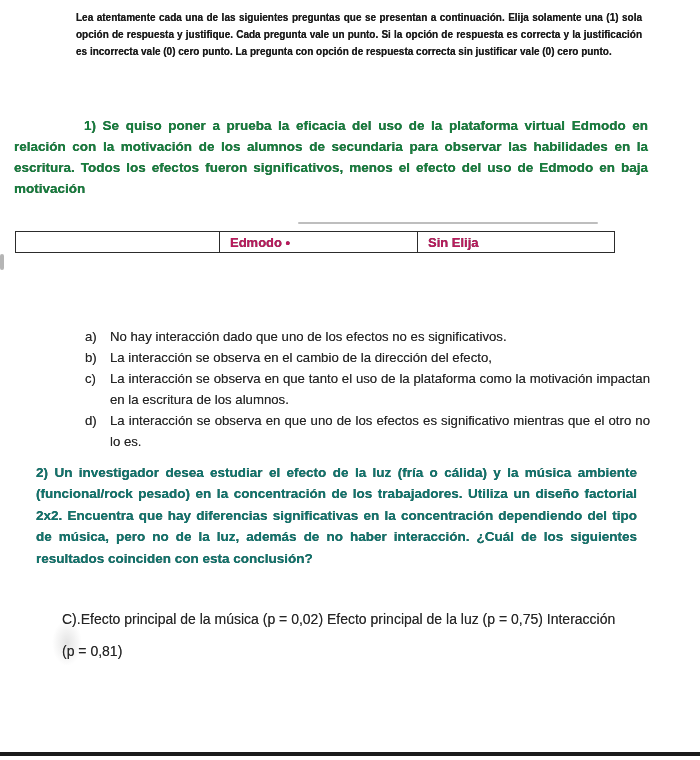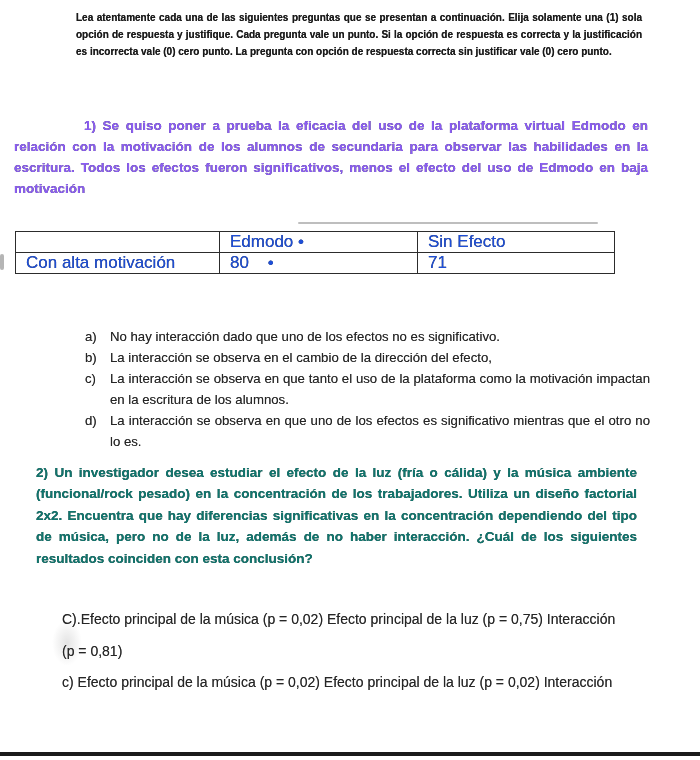--- a/index.html
+++ b/index.html
@@ -17,21 +17,21 @@
 
   .instructions {
     position:absolute; left:76px; top:9px; width:566px;
     font-size:10px; line-height:17px; font-weight:700;
     text-align:justify; color:#1b1b1b;
   }
 
   .q1 {
     position:absolute; left:14px; top:115px; width:634px;
     font-size:13.5px; line-height:21px; font-weight:700;
-    text-align:justify; text-indent:70px; color:#8b5cf6;
+    text-align:justify; text-indent:70px; color:#15803d;
   }
 
   .watermark {
     position:absolute; top:186px; left:393px;
     font-size:28px; font-weight:700; letter-spacing:0.5px; color:#0c0c0c;
   }
 
   .scan-line {
     position:absolute; top:222px; left:298px; width:300px; height:2px;
     background:rgba(70,70,70,0.35); border-radius:2px;
@@ -42,21 +42,21 @@
   }
   .smudge {
     position:absolute; left:52px; top:620px; width:30px; height:46px;
     background:radial-gradient(ellipse at center, rgba(120,120,120,0.20), transparent 70%);
   }
 
   .table-wrap { position:absolute; top:231px; left:15px; }
   table.results { border-collapse:collapse; table-layout:fixed; width:566px; }
   table.results td {
     border:1.6px solid #2c2c2c;
-    font-size:17px; font-weight:400; color:#1d4ed8;
+    font-size:13px; font-weight:700; color:#be185d;
     height:19px; padding:0 0 0 10px; white-space:pre;
     overflow:hidden;
   }
   table.results tr.hdr td { height:20px; }
   .c1 { width:193px; } .c2 { width:187px; } .c3 { width:186px; }
 
   .opts1 {
     position:absolute; left:85px; top:326px; width:565px;
     font-size:13.2px; line-height:21px; font-weight:400; color:#262626;
   }
@@ -94,53 +94,47 @@
   <div class="scan-line"></div>
   <div class="edge-mark"></div>
   <div class="smudge"></div>
 
   <div class="table-wrap">
     <table class="results soft">
       <tbody>
           <tr class="hdr">
         <td class="c1"></td>
         <td class="c2">Edmodo •</td>
-        <td class="c3">Sin Efecto</td>
-      </tr>
-      <tr>
-        <td>Con alta motivación</td>
-        <td>80    •</td>
-        <td>71</td>
+        <td class="c3">Sin Elija</td>
       </tr>
     </tbody>
       </table>
   </div>
 
   <div class="opts1 softer">
     <div class="opt">
       <span class="lab">a)</span>
-      <span class="txt">No hay interacción dado que uno de los efectos no es significativo.</span>
+      <span class="txt">No hay interacción dado que uno de los efectos no es significativos.</span>
     </div>
     <div class="opt">
       <span class="lab">b)</span>
       <span class="txt">La interacción se observa en el cambio de la dirección del efecto,</span>
     </div>
     <div class="opt">
       <span class="lab">c)</span>
       <span class="txt">La interacción se observa en que tanto el uso de la plataforma como la motivación impactan en la escritura de los alumnos.</span>
     </div>
     <div class="opt">
       <span class="lab">d)</span>
       <span class="txt">La interacción se observa en que uno de los efectos es significativo mientras que el otro no lo es.</span>
     </div>
   </div>
 
   <div class="q2 soft">2) Un investigador desea estudiar el efecto de la luz (fría o cálida) y la música ambiente (funcional/rock pesado) en la concentración de los trabajadores. Utiliza un diseño factorial 2x2. Encuentra que hay diferencias significativas en la concentración dependiendo del tipo de música, pero no de la luz, además de no haber interacción. ¿Cuál de los siguientes resultados coinciden con esta conclusión?</div>
 
   <div class="opts2 softer">
     <div class="oline">C).Efecto principal de la música (p = 0,02) Efecto principal de la luz (p = 0,75) Interacción</div>
     <div class="oline">(p = 0,81)</div>
-    <div class="oline">c) Efecto principal de la música (p = 0,02) Efecto principal de la luz (p = 0,02) Interacción</div>
   </div>
 
   <div class="bottom-bar"></div>
 
 </div>
 
 </body></html>

